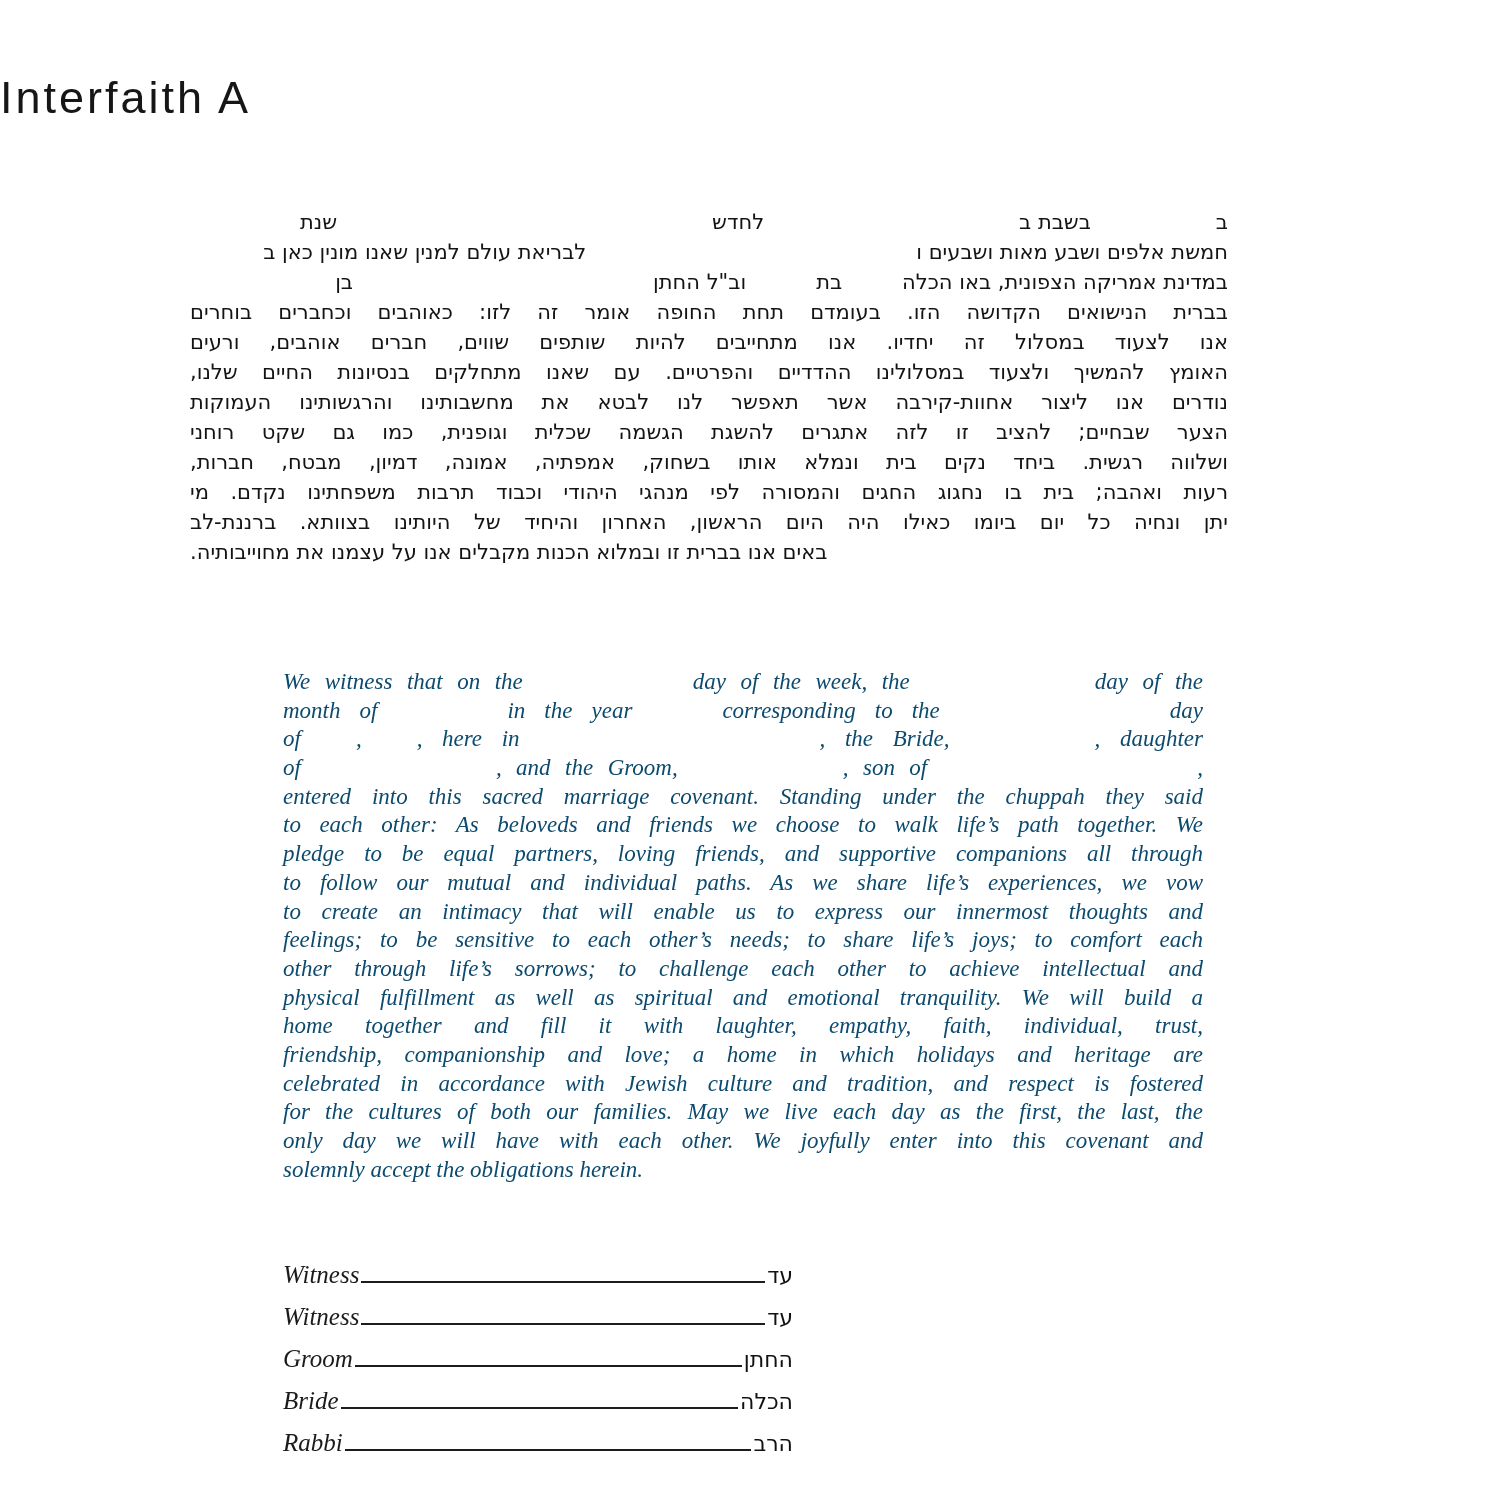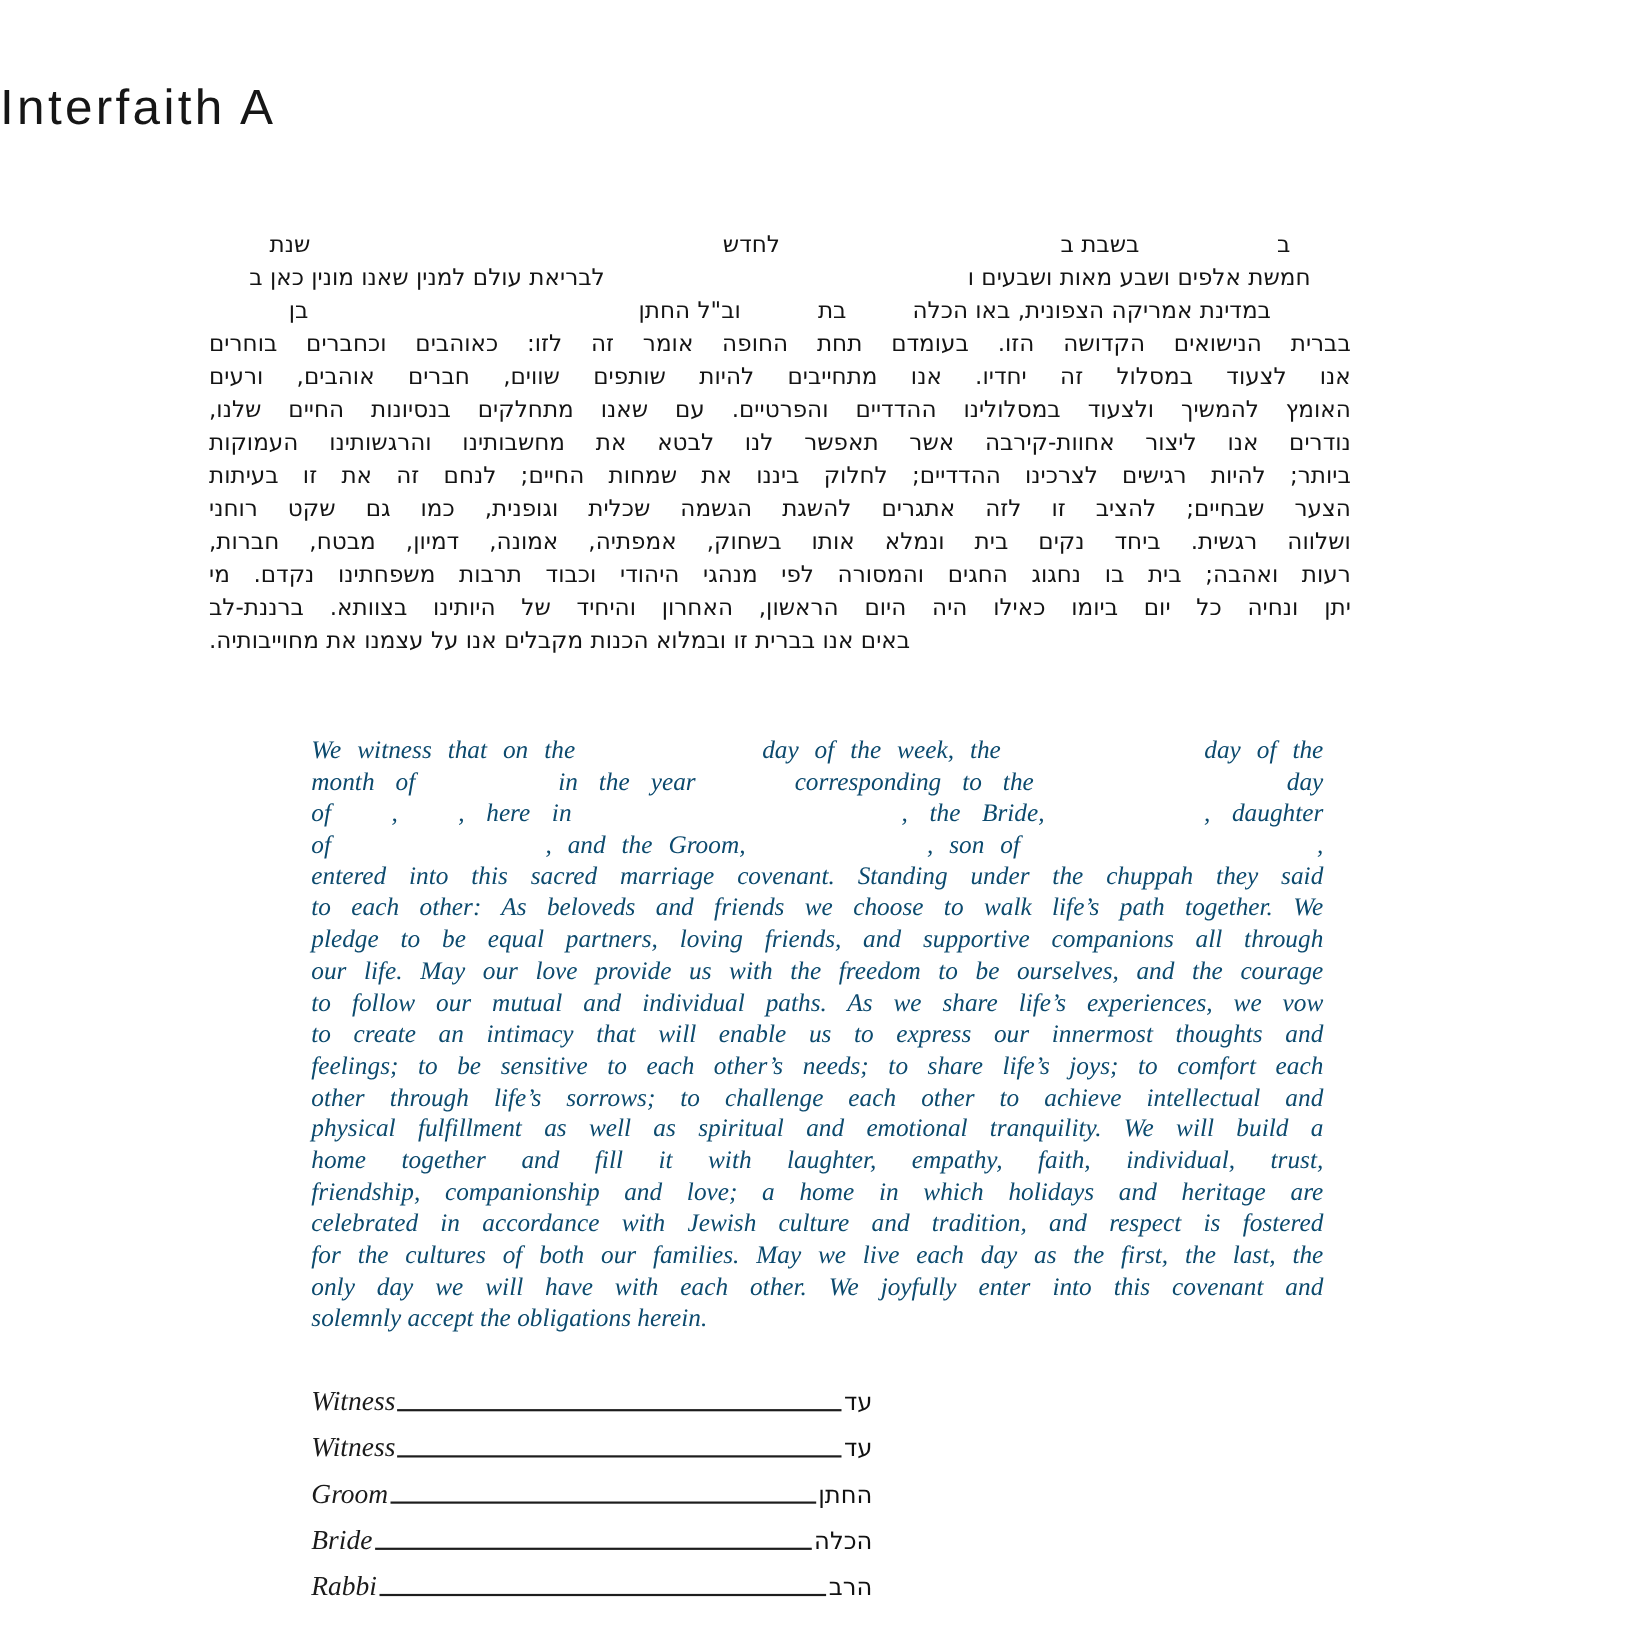--- a/index.html
+++ b/index.html
@@ -20,21 +20,21 @@
   
   .heb-block{
     position:absolute;left:190px;top:207px;width:1038px;
     direction:rtl;unicode-bidi:embed;
     font-family:"DejaVu Sans",sans-serif;
     font-size:21px;line-height:30px;color:#141414;
   }
   .hline{height:30px;text-align:justify;}
   .hline::after{content:"";display:inline-block;width:100%;height:0;}
   .hline-last{height:30px;text-align:left;}
-  .hfill{height:30px;text-align:center;white-space:nowrap;}
+  .hfill{height:30px;text-align:right;white-space:nowrap;}
   .gap{display:inline-block;height:2px;}
 
   
   .eng-block{
     position:absolute;left:283px;top:668px;width:920px;
     font-family:"Liberation Serif",serif;font-style:italic;
     font-size:23px;line-height:28.7px;color:#0c4a6e;
   }
   .eline{height:28.7px;text-align:justify;}
   .eline::after{content:"";display:inline-block;width:100%;height:0;}
@@ -63,37 +63,35 @@
   <div class="title">Interfaith A</div>
 
   <div class="heb-block">
       <div class="hfill"><span>ב</span><span class="gap" style="width: 125px;"></span><span>בשבת ב</span><span class="gap" style="width: 255px;"></span><span>לחדש</span><span class="gap" style="width: 375px;"></span><span>שנת</span></div>
       <div class="hfill"><span>חמשת אלפים ושבע מאות ושבעים ו</span><span class="gap" style="width: 330px;"></span><span>לבריאת עולם למנין שאנו מונין כאן ב</span></div>
       <div class="hfill"><span>במדינת אמריקה הצפונית, באו הכלה</span><span class="gap" style="width: 60px;"></span><span>בת</span><span class="gap" style="width: 70px;"></span><span>וב"ל החתן</span><span class="gap" style="width: 300px;"></span><span>בן</span></div>
       <div class="hline">בברית הנישואים הקדושה הזו.  בעומדם תחת החופה אומר זה לזו:  כאוהבים וכחברים בוחרים</div>
       <div class="hline">אנו לצעוד במסלול זה יחדיו. אנו מתחייבים להיות שותפים שווים, חברים אוהבים, ורעים</div>
       <div class="hline">האומץ להמשיך ולצעוד במסלולינו ההדדיים והפרטיים. עם שאנו מתחלקים בנסיונות החיים שלנו,</div>
       <div class="hline">נודרים אנו ליצור אחוות-קירבה אשר תאפשר לנו לבטא את מחשבותינו והרגשותינו העמוקות</div>
-      <div class="hline">ביותר; להיות רגישים לצרכינו ההדדיים; לחלוק ביננו את שמחות החיים; לנחם זה את זו בעיתות</div>
       <div class="hline">הצער שבחיים; להציב זו לזה אתגרים להשגת הגשמה שכלית וגופנית, כמו גם שקט רוחני</div>
       <div class="hline">ושלווה רגשית.  ביחד נקים בית ונמלא אותו בשחוק, אמפתיה, אמונה, דמיון, מבטח, חברות,</div>
       <div class="hline">רעות ואהבה; בית בו נחגוג החגים והמסורה לפי מנהגי היהודי וכבוד תרבות משפחתינו נקדם. מי</div>
       <div class="hline">יתן ונחיה כל יום ביומו כאילו היה היום הראשון, האחרון והיחיד של היותינו בצוותא. ברננת-לב</div>
       <div class="hline-last">באים אנו בברית זו ובמלוא הכנות מקבלים אנו על עצמנו את מחוייבותיה.</div>
     </div>
 
   <div class="eng-block">
       <div class="efill"><span>We witness that on the</span><span class="gap" style="width: 170px;"></span><span>day of the week, the</span><span class="gap" style="width: 185px;"></span><span>day of the</span></div>
       <div class="efill"><span>month of</span><span class="gap" style="width: 130px;"></span><span>in the year</span><span class="gap" style="width: 90px;"></span><span>corresponding to the</span><span class="gap" style="width: 230px;"></span><span>day</span></div>
       <div class="efill"><span>of</span><span class="gap" style="width: 55px;"></span><span>,</span><span class="gap" style="width: 55px;"></span><span>, here in</span><span class="gap" style="width: 300px;"></span><span>, the Bride,</span><span class="gap" style="width: 145px;"></span><span>, daughter</span></div>
       <div class="efill"><span>of</span><span class="gap" style="width: 195px;"></span><span>, and the Groom,</span><span class="gap" style="width: 165px;"></span><span>, son of</span><span class="gap" style="width: 270px;"></span><span>,</span></div>
       <div class="eline">entered into this sacred marriage covenant.  Standing under the chuppah they said</div>
       <div class="eline">to each other:  As beloveds and friends we choose to walk life’s path together.  We</div>
       <div class="eline">pledge to be equal partners, loving friends, and supportive companions all through</div>
-      <div class="eline">our life.  May our love provide us with the freedom to be ourselves, and the courage</div>
       <div class="eline">to follow our mutual and individual paths.  As we share life’s experiences, we vow</div>
       <div class="eline">to create an intimacy that will enable us to express our innermost thoughts and</div>
       <div class="eline">feelings; to be sensitive to each other’s needs; to share life’s joys; to comfort each</div>
       <div class="eline">other through life’s sorrows; to challenge each other to achieve intellectual and</div>
       <div class="eline">physical fulfillment as well as spiritual and emotional tranquility.  We will build a</div>
       <div class="eline">home together and fill it with laughter, empathy, faith, individual, trust,</div>
       <div class="eline">friendship, companionship and love; a home in which holidays and heritage are</div>
       <div class="eline">celebrated in accordance with Jewish culture and tradition, and respect is fostered</div>
       <div class="eline">for the cultures of both our families.  May we live each day as the first, the last, the</div>
       <div class="eline">only day we will have with each other.  We joyfully enter into this covenant and</div>

